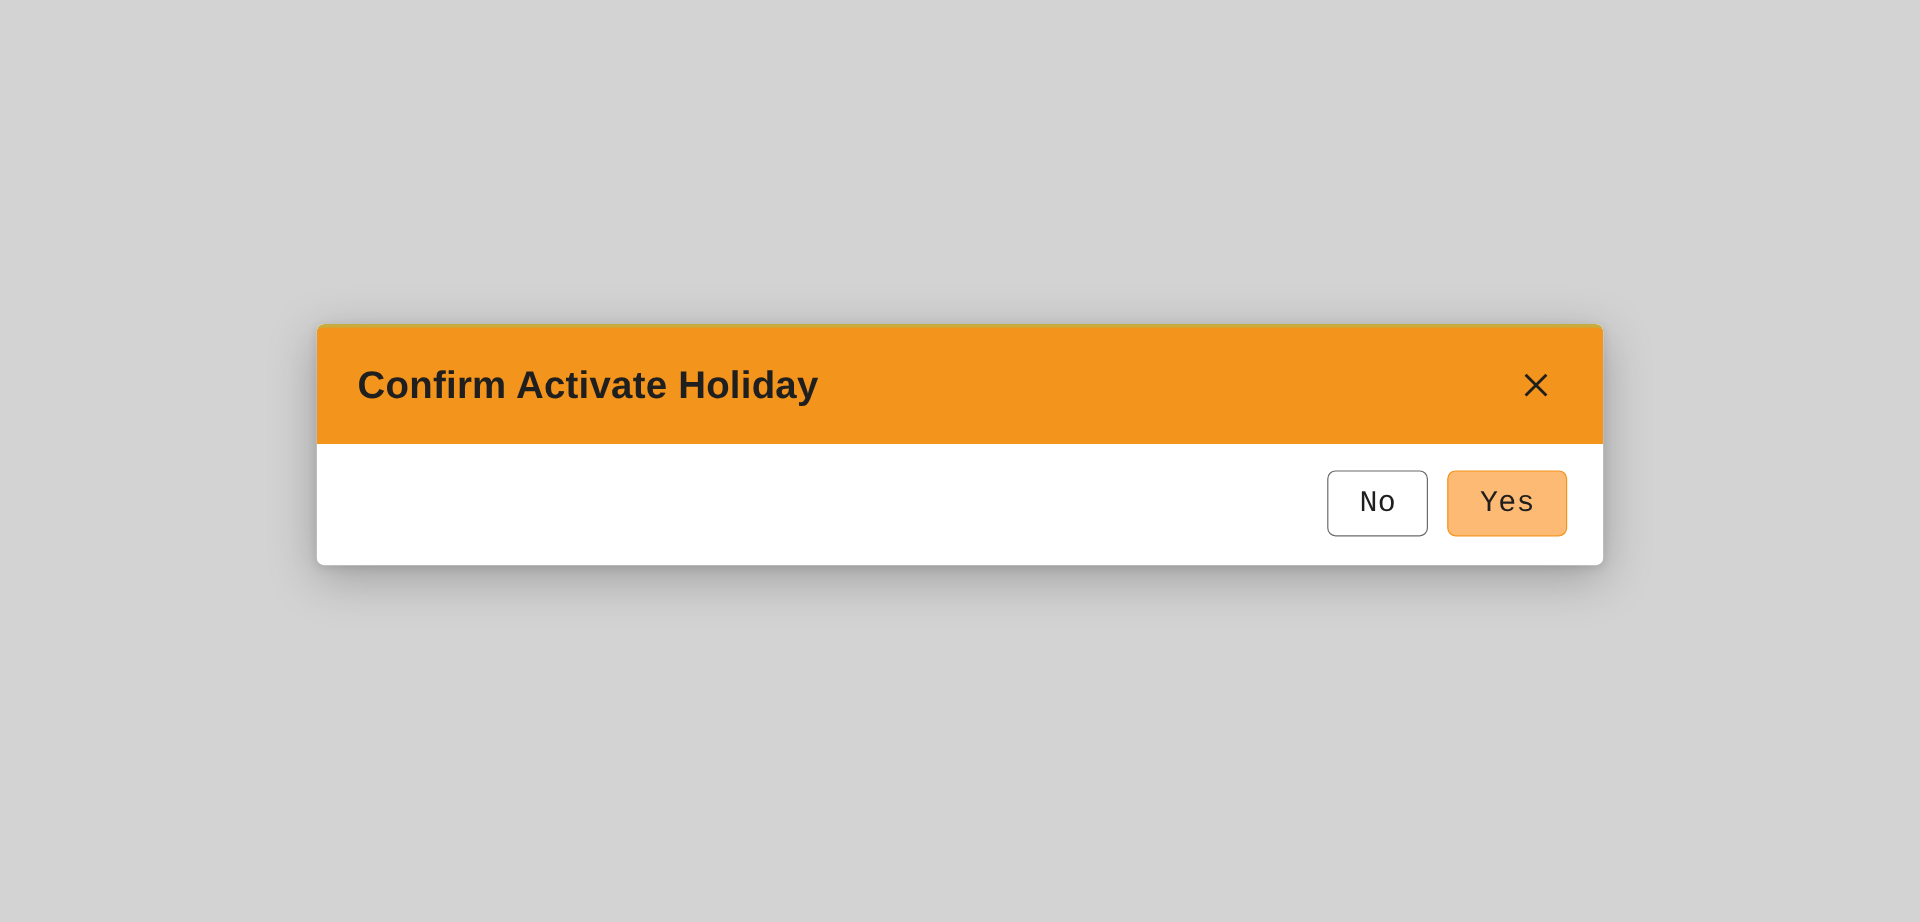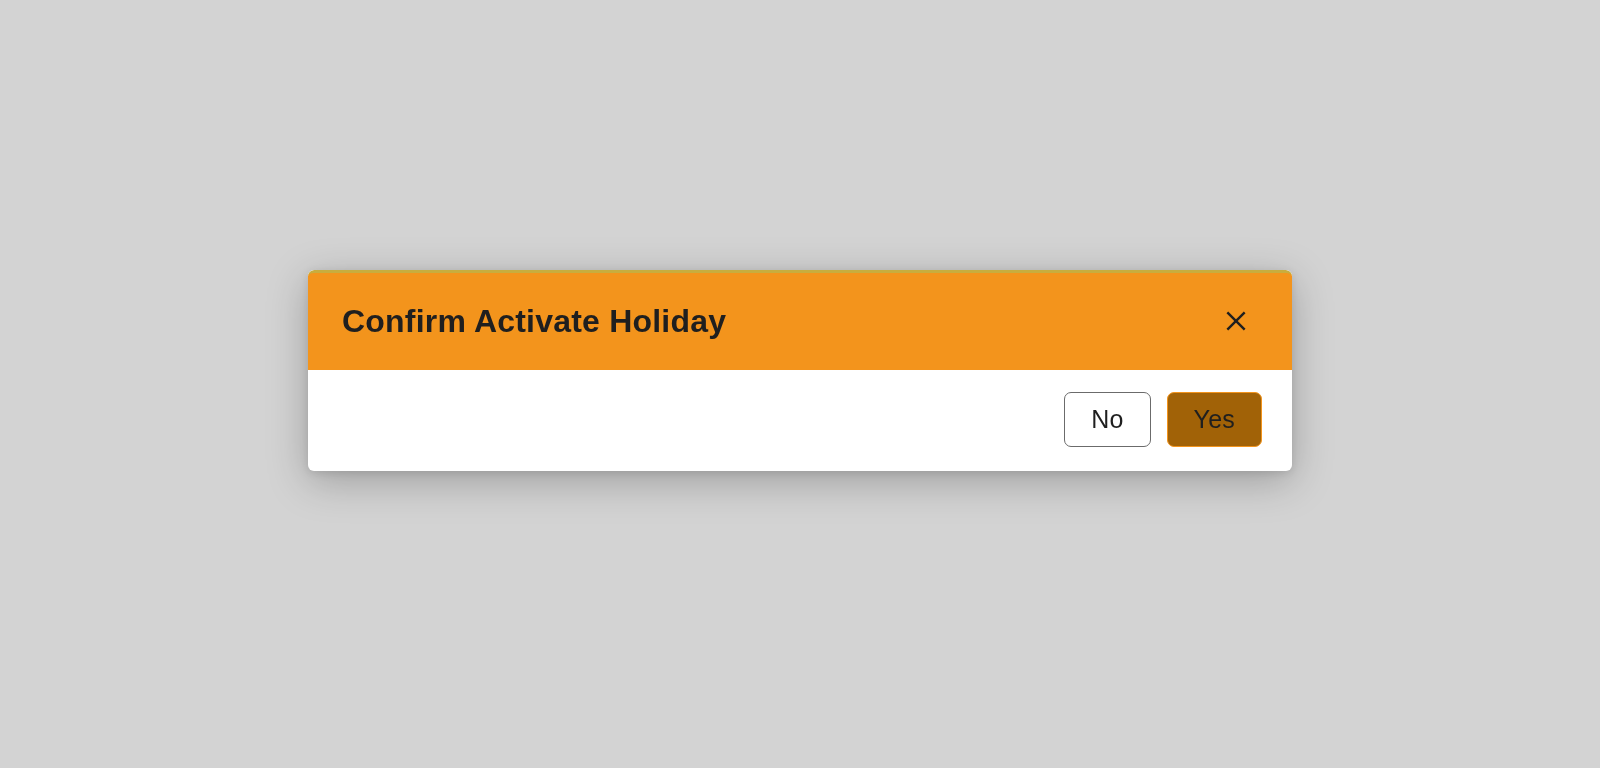--- a/index.html
+++ b/index.html
@@ -11,21 +11,21 @@
       font-family: 'Century Gothic', 'Futura', 'Avenir', 'Helvetica Neue', Arial, sans-serif;
       background: #d3d3d3;
       width: 1600px;
       height: 768px;
       display: flex;
       align-items: center;
       justify-content: center;
       overflow: hidden;
     }
     .modal {
-      width: 984px;
+      width: 1072px;
       background: #ffffff;
       border-radius: 6px;
       box-shadow: 0 10px 40px rgba(0,0,0,0.25), 0 2px 8px rgba(0,0,0,0.1);
       overflow: hidden;
       position: relative;
       top: -14px;
     }
     .modal-header {
       background: #f3941c;
       padding: 30px 34px 30px 34px;
@@ -68,36 +68,36 @@
       font-weight: 400;
       letter-spacing: 0.2px;
     }
     .modal-footer {
       padding: 22px 30px 24px 30px;
       display: flex;
       justify-content: flex-end;
       gap: 16px;
     }
     .btn {
-      font-family: Liberation Sans, sans-serif;
+      font-family: Liberation Mono, monospace;
       font-size: 25px;
       padding: 12px 26px;
       border-radius: 7px;
       cursor: pointer;
       min-width: 82px;
       text-align: center;
       letter-spacing: 0.2px;
     }
     .btn-no {
       background: #ffffff;
       color: #1f1f1f;
       border: 1.5px solid #6b6b6b;
     }
     .btn-yes {
-      background: #a16207;
+      background: #fdba74;
       color: #1f1f1f;
       border: 1.5px solid #f3941c;
     }
   </style>
 </head>
 <body>
 
 <div class="modal">
   <div class="modal-header">
     <div class="modal-title">Confirm Activate Holiday</div>

